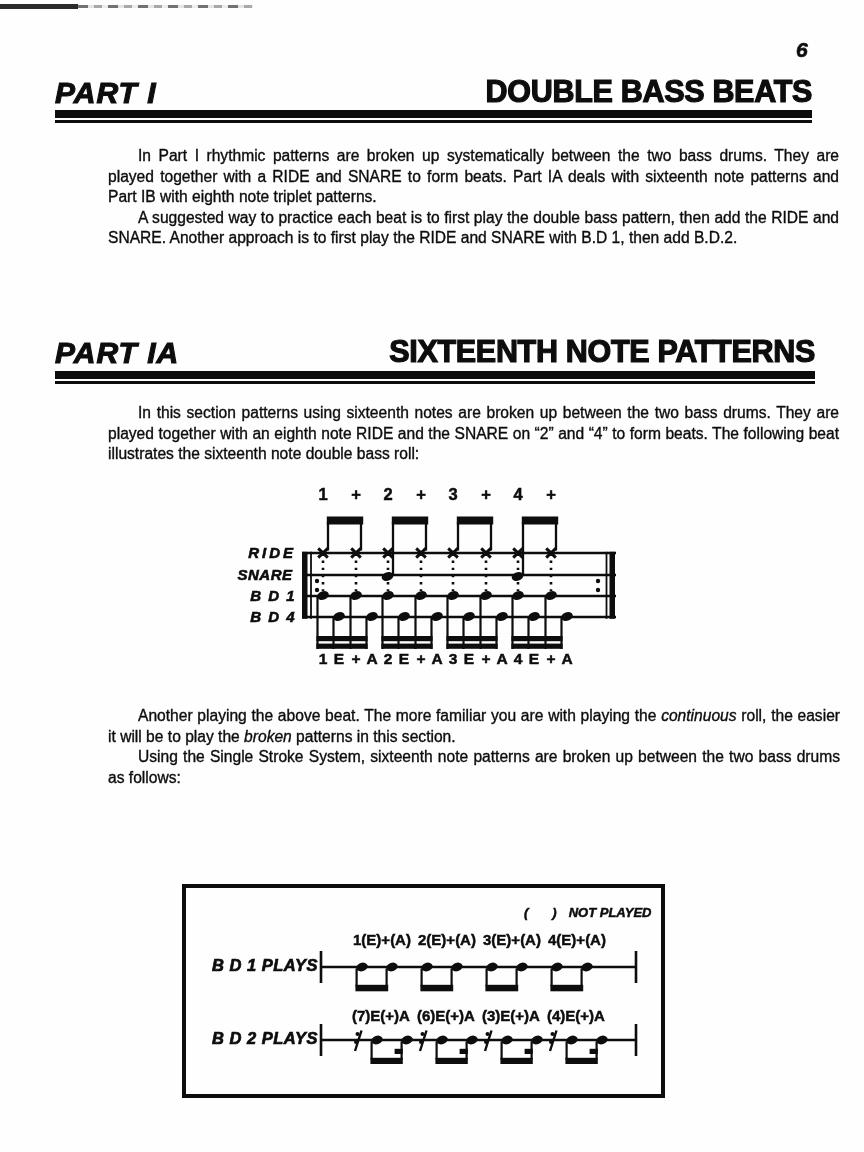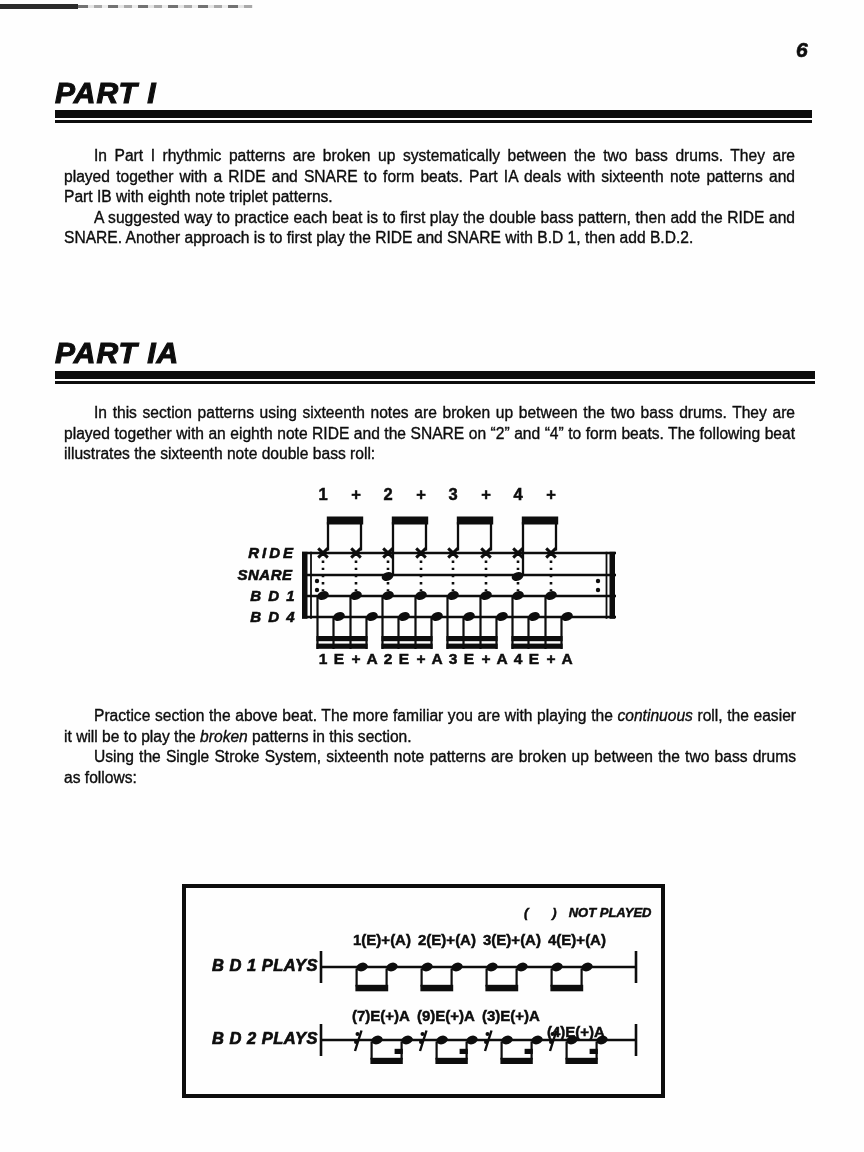--- a/index.html
+++ b/index.html
@@ -14,21 +14,21 @@
   .pageno{position:absolute;font-style:italic;font-weight:700;font-size:21px;
           -webkit-text-stroke:.6px currentColor;}
 
   .part-label{position:absolute;font-style:italic;font-weight:700;font-size:30px;
           -webkit-text-stroke:1.1px currentColor;letter-spacing:1px;}
   .part-title{position:absolute;font-weight:700;font-size:30.5px;
           -webkit-text-stroke:1.2px currentColor;letter-spacing:-.3px;}
   .rule{position:absolute;height:13px;
         background:linear-gradient(to bottom,#0d0d0d 0 8px,#fefefe 8px 10.5px,#0d0d0d 10.5px 13px);}
 
-  .txt{position:absolute;font-size:15.6px;line-height:20.5px;text-align:justify;
+  .txt{position:absolute;font-size:15.6px;line-height:20.5px;text-align:justify;margin-left:44px;
        -webkit-text-stroke:.35px currentColor;}
   .txt p{margin:0;}
   .ind{text-indent:30px;}
 
   
   .inst{position:absolute;width:62px;text-align:right;font-style:italic;font-weight:700;
         font-size:15px;line-height:17px;-webkit-text-stroke:.6px currentColor;letter-spacing:1.5px;}
   .ct{position:absolute;width:22px;margin-left:-11px;text-align:center;font-weight:700;
       font-size:16.5px;-webkit-text-stroke:.5px currentColor;}
   .ctb{position:absolute;width:20px;margin-left:-10px;text-align:center;font-weight:700;
@@ -51,28 +51,30 @@
 <body>
 
 <div class="page">
 
   <div class="art1"></div>
   <div class="art2"></div>
 
   <div class="pageno" style="left:796px;top:38px;">6</div>
 
   <div class="part-label" style="left:55px;top:76px;">PART I</div>
+  <div class="part-title" style="right:52px;top:74px;">DOUBLE BASS BEATS</div>
   <div class="rule" style="left:55px;top:110px;width:757px;"></div>
 
   <div class="txt" style="left:64px;top:146px;width:731px;">
     <p class="ind">In Part I rhythmic patterns are broken up systematically between the two bass drums. They are played together with a RIDE and SNARE to form beats. Part IA deals with sixteenth note patterns and Part IB with eighth note triplet patterns.</p>
     <p class="ind">A suggested way to practice each beat is to first play the double bass pattern, then add the RIDE and SNARE. Another approach is to first play the RIDE and SNARE with B.D 1, then add B.D.2.</p>
   </div>
 
   <div class="part-label" style="left:55px;top:336px;">PART IA</div>
+  <div class="part-title" style="right:49px;top:334px;">SIXTEENTH NOTE PATTERNS</div>
   <div class="rule" style="left:55px;top:371px;width:760px;"></div>
 
   <div class="txt" style="left:64px;top:403px;width:731px;">
     <p class="ind">In this section patterns using sixteenth notes are broken up between the two bass drums. They are played together with an eighth note RIDE and the SNARE on “2” and “4” to form beats. The following beat illustrates the sixteenth note double bass roll:</p>
   </div>
 
   <svg class="fig" style="left:288px;top:500px;" width="348" height="175" viewBox="288 500 348 175">
 
     <g class="ink" stroke-width="2.3">
       <line x1="302" y1="553" x2="616" y2="553"></line>
@@ -178,21 +180,21 @@
   <span class="ctb" style="left:453px;top:650px;">3</span>
   <span class="ctb" style="left:469px;top:650px;">E</span>
   <span class="ctb" style="left:486px;top:650px;">+</span>
   <span class="ctb" style="left:502px;top:650px;">A</span>
   <span class="ctb" style="left:518px;top:650px;">4</span>
   <span class="ctb" style="left:534px;top:650px;">E</span>
   <span class="ctb" style="left:551px;top:650px;">+</span>
   <span class="ctb" style="left:567px;top:650px;">A</span>
 
   <div class="txt" style="left:64px;top:706px;width:732px;">
-    <p class="ind"><span>Practice section the above beat. The more familiar you are with playing the </span><i>continuous</i><span> roll, the easier it will be to play the </span><i>broken</i><span> patterns in this section.</span></p>
+    <p class="ind"><span>Another playing the above beat. The more familiar you are with playing the </span><i>continuous</i><span> roll, the easier it will be to play the </span><i>broken</i><span> patterns in this section.</span></p>
     <p class="ind">Using the Single Stroke System, sixteenth note patterns are broken up between the two bass drums as follows:</p>
   </div>
 
   <div class="box" style="left:182px;top:884px;width:475px;height:206px;"></div>
 
   <svg class="fig" style="left:186px;top:888px;" width="467" height="198" viewBox="186 888 467 198">
 
     <line class="ink" x1="320" y1="967" x2="637" y2="967" stroke-width="2.3"></line>
     <line class="ink" x1="321" y1="951" x2="321" y2="983" stroke-width="2.6"></line>
     <line class="ink" x1="636" y1="951" x2="636" y2="983" stroke-width="2.6"></line>
@@ -269,17 +271,17 @@
 
   <div class="rowlabel" style="left:212px;top:956px;">B D 1 PLAYS</div>
   <div class="rowlabel" style="left:212px;top:1029px;">B D 2 PLAYS</div>
 
   <span class="bct" style="left:382px;top:931px;">1(E)+(A)</span>
   <span class="bct" style="left:447px;top:931px;">2(E)+(A)</span>
   <span class="bct" style="left:512px;top:931px;">3(E)+(A)</span>
   <span class="bct" style="left:577px;top:931px;">4(E)+(A)</span>
 
   <span class="bct" style="left:381px;top:1007px;">(7)E(+)A</span>
-  <span class="bct" style="left:446px;top:1007px;">(9)E(+)A</span>
+  <span class="bct" style="left:446px;top:1007px;">(6)E(+)A</span>
   <span class="bct" style="left:511px;top:1007px;">(3)E(+)A</span>
-  <span class="bct" style="left:576px;top:1007px;margin-top:16px;">(4)E(+)A</span>
+  <span class="bct" style="left:576px;top:1007px;">(4)E(+)A</span>
 
 </div>
 
 </body></html>

